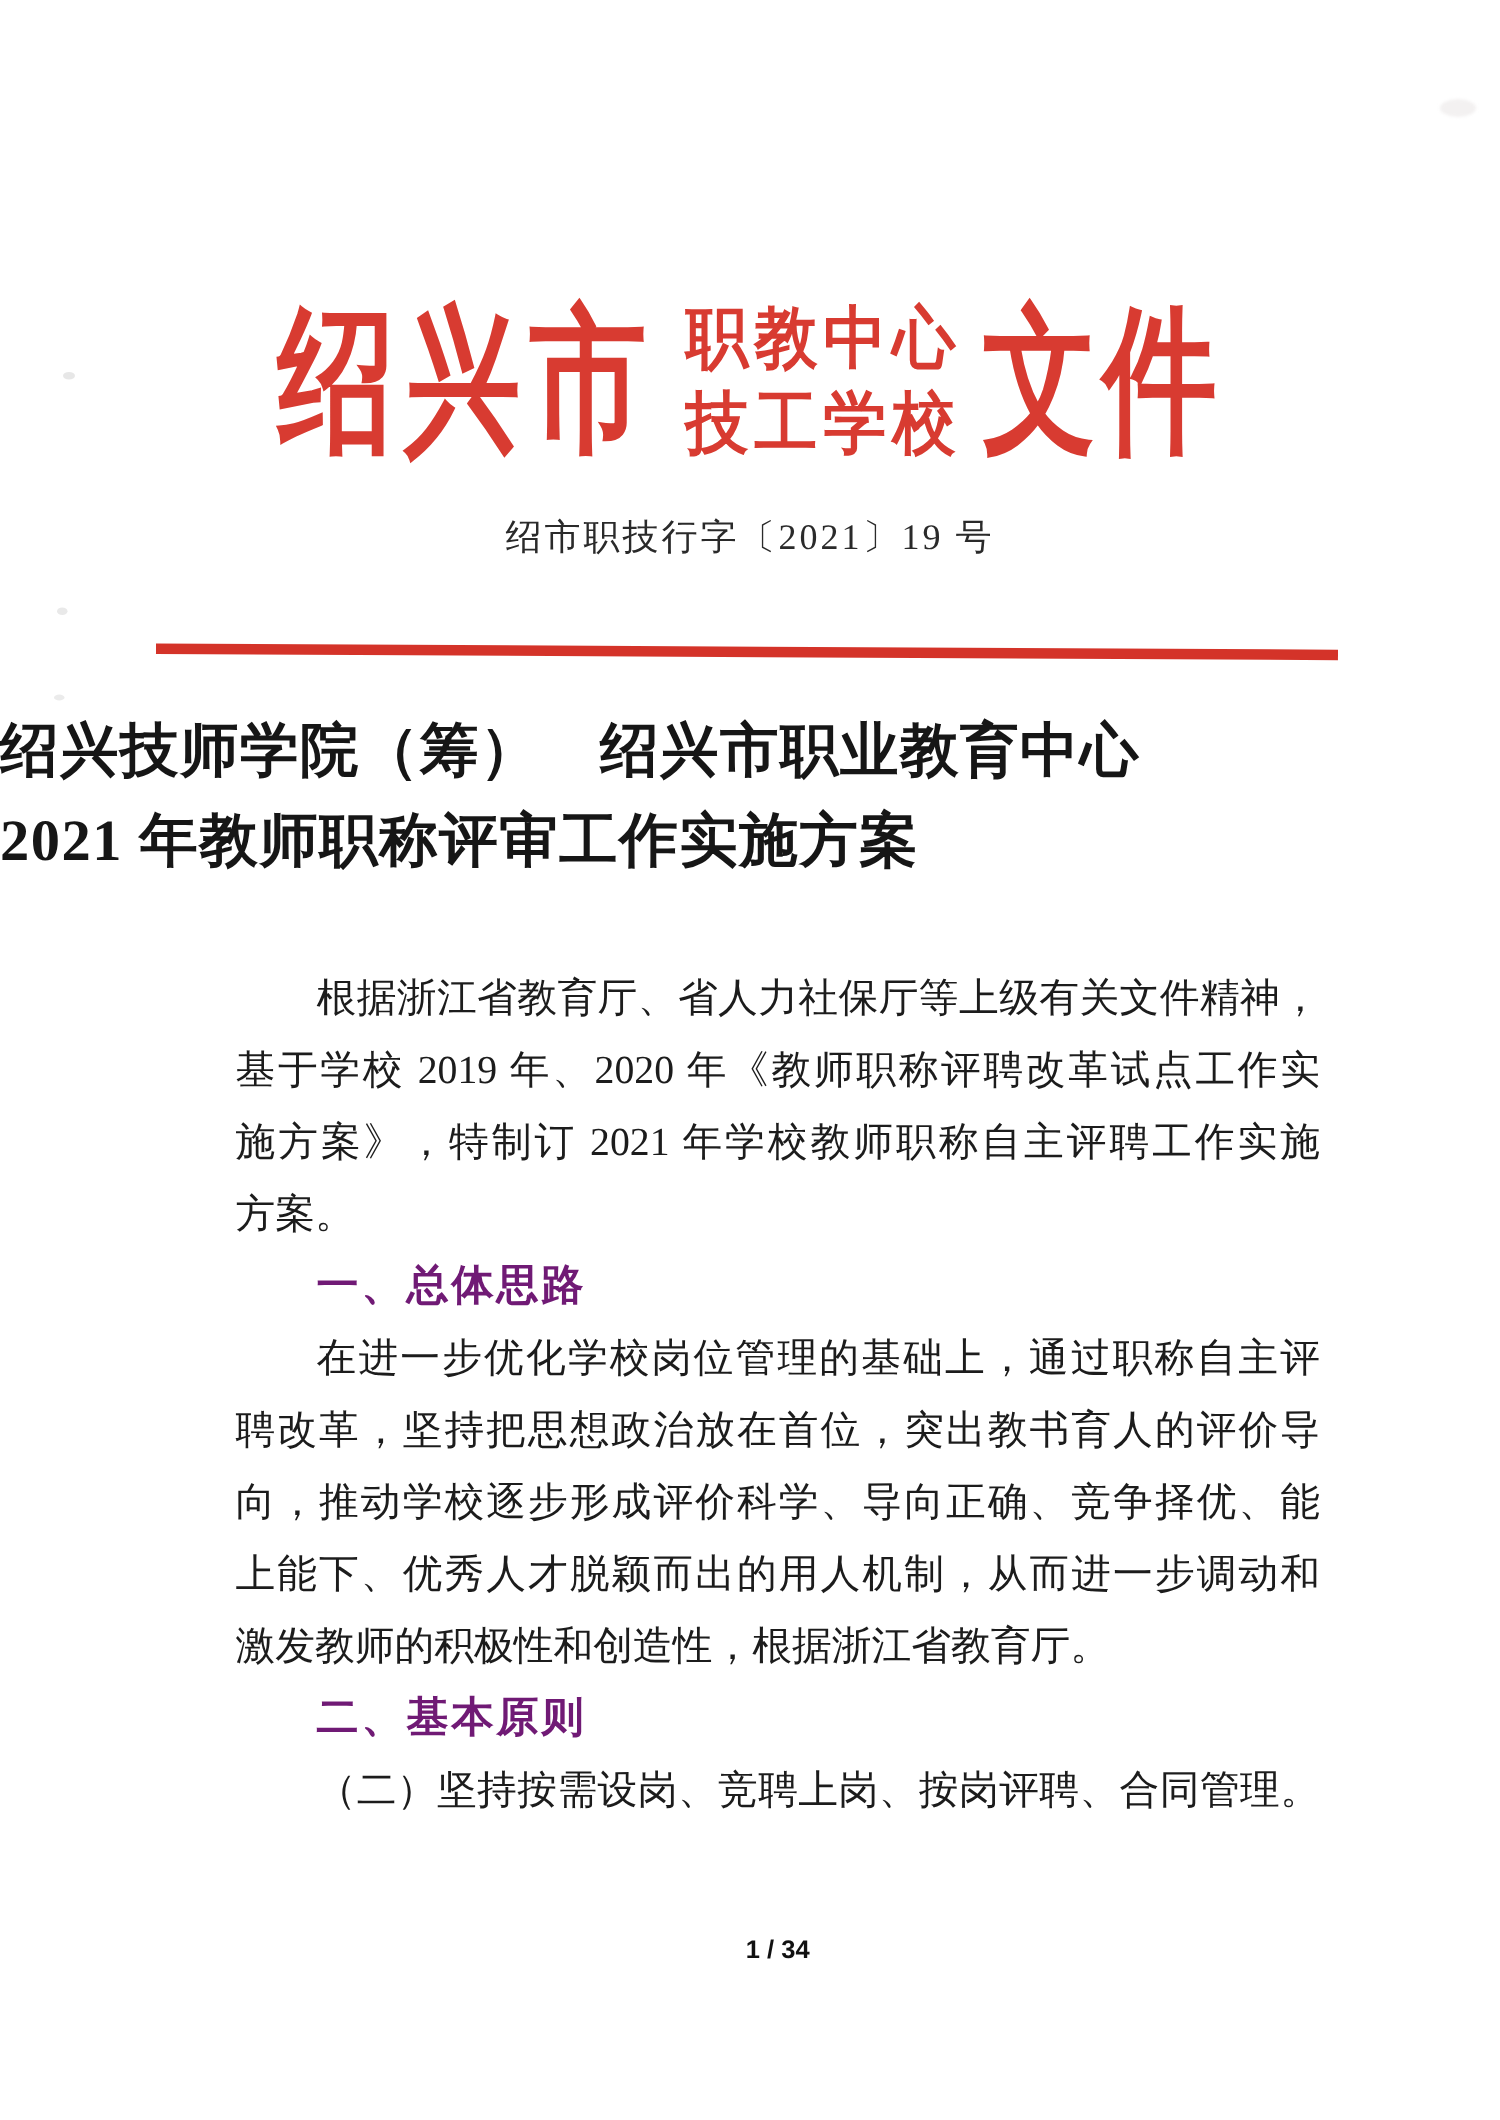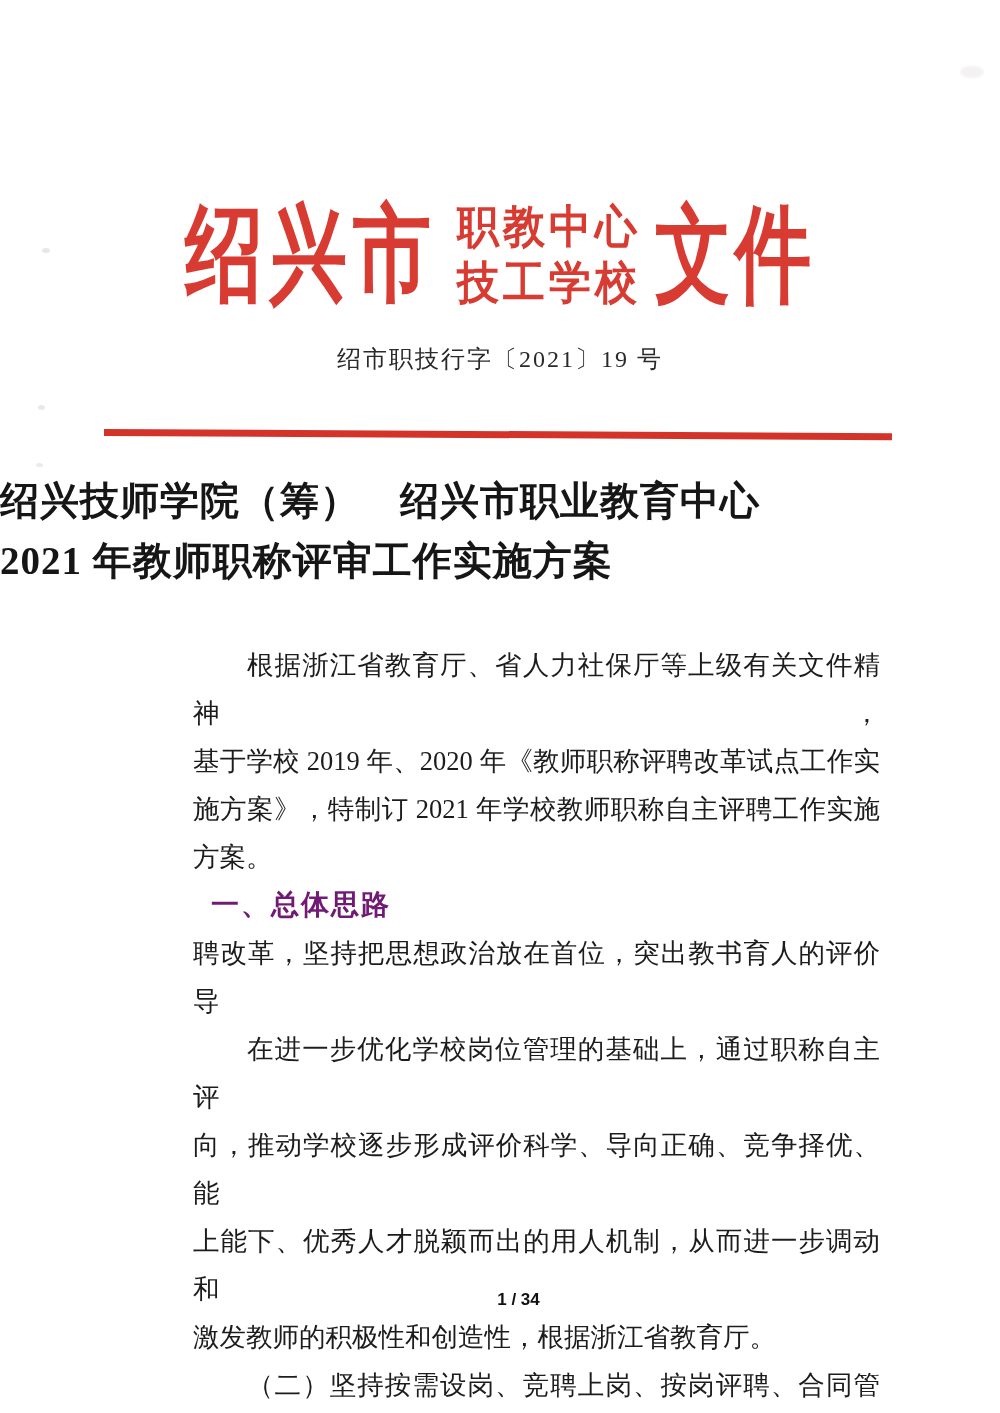--- a/index.html
+++ b/index.html
@@ -73,21 +73,20 @@
   .doc-body{
     position:absolute;
     top:641px; left:157px; width:723px;
     font-size:26.5px; line-height:48px;
     color:#1c1c1c;
   }
   .body-line{
     text-align:justify;
     text-align-last:left;
     white-space:nowrap;
-    margin-left:36px;
   }
   .body-line.fill{ text-align-last:justify; white-space:normal; }
   .body-line.indent{ text-indent:54px; }
   .section-heading{
     font-family:"Liberation Sans","DejaVu Sans",sans-serif;
     font-weight:bold;
     font-size:28px; line-height:48px;
     padding-left:54px;
     color:#701a75;
     letter-spacing:2px;
@@ -134,25 +133,26 @@
     <div>绍兴技师学院（筹）　绍兴市职业教育中心</div>
     <div>2021 年教师职称评审工作实施方案</div>
   </div>
 
   <div class="doc-body">
       <div class="body-line fill indent">根据浙江省教育厅、省人力社保厅等上级有关文件精神，</div>
       <div class="body-line fill">基于学校 2019 年、2020 年《教师职称评聘改革试点工作实</div>
       <div class="body-line fill">施方案》，特制订 2021 年学校教师职称自主评聘工作实施</div>
       <div class="body-line">方案。</div>
       <div class="section-heading">一、总体思路</div>
+      <div class="body-line fill indent">在进一步优化学校岗位管理的基础上，通过职称自主评</div>
       <div class="body-line fill">聘改革，坚持把思想政治放在首位，突出教书育人的评价导</div>
-      <div class="body-line fill indent">在进一步优化学校岗位管理的基础上，通过职称自主评</div>
       <div class="body-line fill">向，推动学校逐步形成评价科学、导向正确、竞争择优、能</div>
       <div class="body-line fill">上能下、优秀人才脱颖而出的用人机制，从而进一步调动和</div>
       <div class="body-line">激发教师的积极性和创造性，根据浙江省教育厅。</div>
+      <div class="section-heading">二、基本原则</div>
       <div class="body-line fill indent">（二）坚持按需设岗、竞聘上岗、按岗评聘、合同管理。</div>
     </div>
 
   <div class="page-footer">1 / 34</div>
 
   <div class="speck speck-1"></div>
   <div class="speck speck-2"></div>
   <div class="speck speck-3"></div>
   <div class="speck speck-4"></div>
 

